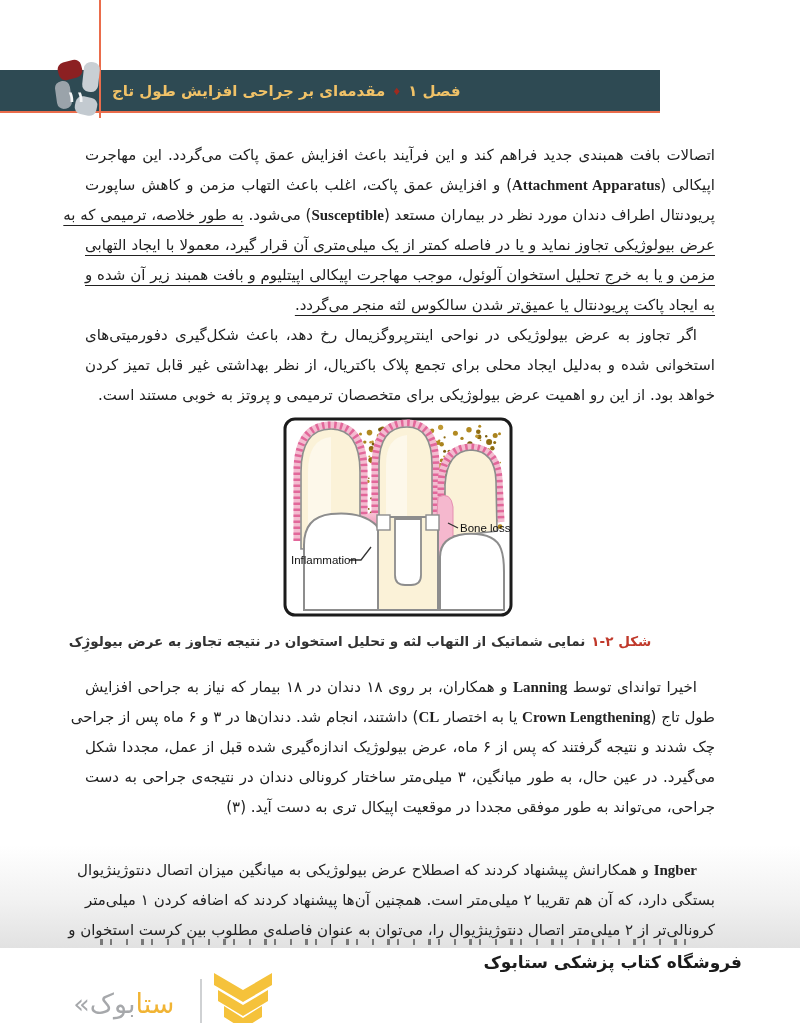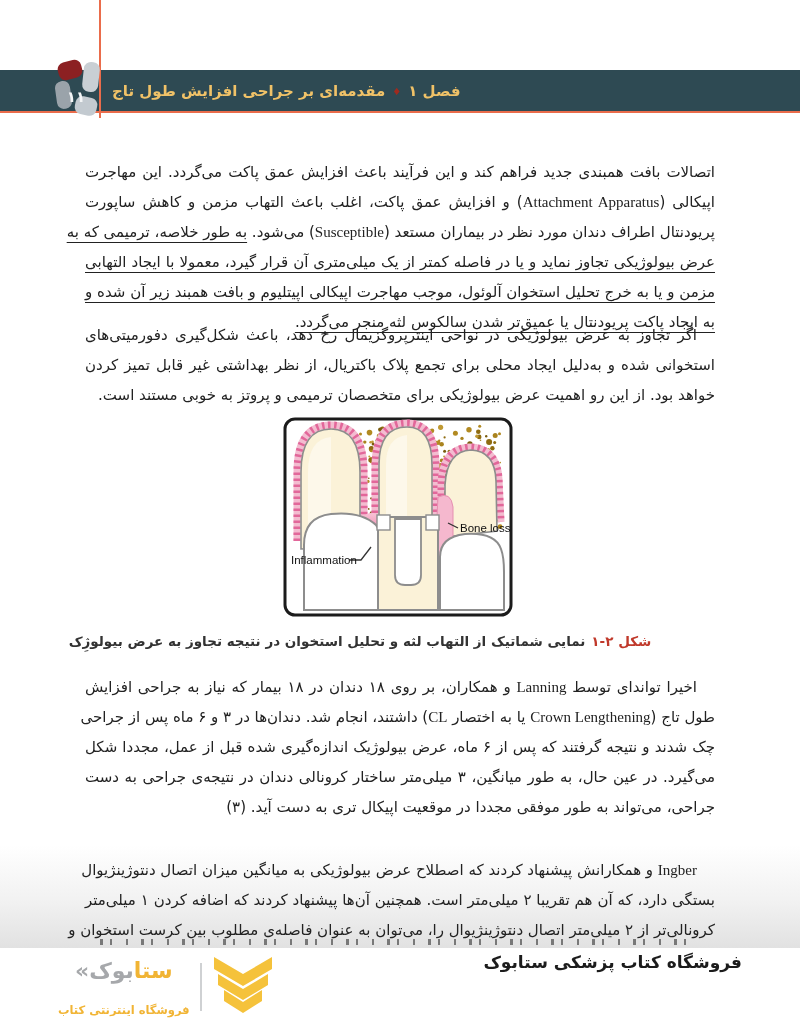--- a/index.html
+++ b/index.html
@@ -11,53 +11,53 @@
     --logo-yellow:#f1b434;
     --logo-gray:#a6a8ab;
     --ink:#222;
   }
   *{margin:0;padding:0;box-sizing:border-box;}
   body{background:#888;font-family:"DejaVu Sans",sans-serif;}
   #page{position:relative;width:800px;height:1023px;background:#fff;overflow:hidden;margin:0 auto;}
 
   
   .vline{position:absolute;left:99px;top:0;width:2px;height:118px;background:var(--accent-orange);z-index:6;}
-  .header-bar{position:absolute;left:0;top:70px;width:800px;height:43px;background:var(--header-bar);
+  .header-bar{position:absolute;left:0;top:70px;width:660px;height:43px;background:var(--header-bar);
     border-bottom:2px solid var(--accent-orange);z-index:4;}
   .header-title{position:absolute;left:112px;top:0;height:43px;line-height:43px;direction:rtl;
     color:var(--header-gold);font-size:15px;font-weight:bold;white-space:nowrap;}
   .diamond{color:var(--diamond-red);font-size:10px;margin:0 7px;vertical-align:1px;}
   .badge{position:absolute;left:55px;top:59px;z-index:7;}
 
   
   .textcol{position:absolute;left:85px;width:630px;direction:rtl;color:var(--ink);
     font-size:15px;font-family:"DejaVu Sans",sans-serif;z-index:2;}
   .bline{height:30px;line-height:30px;text-align:justify;text-align-last:justify;white-space:nowrap;overflow:visible;}
   .bline.lastline{text-align-last:right;}
   .seg-fa{font-family:"DejaVu Sans",sans-serif;}
-  .seg-en{font-family:"Liberation Serif",serif;font-size:15px;}
+  .seg-en{font-family:"Liberation Serif",serif;font-size:15px;font-weight:bold;}
   .seg-fau{font-family:"DejaVu Sans",sans-serif;text-decoration:underline;text-underline-offset:5px;text-decoration-thickness:1px;}
 
   
   .figure-frame{position:absolute;left:283px;top:417px;width:230px;height:200px;z-index:2;}
   .figure-caption{position:absolute;left:0;top:633px;width:720px;text-align:center;direction:rtl;
     font-size:13.5px;font-weight:bold;color:#333;z-index:2;}
   .figure-caption .num{color:var(--caption-red);margin-left:6px;}
 
   
   .fade-band{position:absolute;left:0;top:845px;width:800px;height:103px;z-index:1;
     background:linear-gradient(to bottom,rgba(120,120,120,0) 0%,rgba(120,120,120,0.10) 55%,rgba(120,120,120,0.22) 100%);}
   .clipped-line{position:absolute;left:100px;top:939px;width:600px;height:6px;z-index:2;opacity:.75;
     background:repeating-linear-gradient(90deg,#555 0 3px,transparent 3px 10px,#555 10px 12px,transparent 12px 26px,#555 26px 28px,transparent 28px 41px);}
 
   
   .footer{position:absolute;left:0;top:948px;width:800px;height:75px;background:#fff;z-index:5;}
   .logo-block{position:absolute;left:58px;top:8px;display:flex;align-items:center;gap:10px;}
   .logo-text{display:flex;flex-direction:column;align-items:center;}
-  .wordmark{direction:rtl;font-weight:bold;font-size:22px;line-height:30px;white-space:nowrap;}
+  .wordmark{direction:rtl;font-weight:normal;font-size:27px;line-height:30px;white-space:nowrap;margin-top:33px;}
   .wm-y{color:var(--logo-yellow);}
   .wm-g{color:var(--logo-gray);}
   .tagline{color:var(--logo-yellow);font-size:11.5px;font-weight:bold;margin-top:17px;direction:rtl;}
   .logo-div{width:2px;height:48px;background:#cfd1d3;}
   .footer-right{position:absolute;right:58px;top:4px;text-align:right;}
   .store-title{direction:rtl;font-size:17px;font-weight:bold;color:#1c1c1c;margin-bottom:4px;}
   .site-url{font-family:"DejaVu Sans",sans-serif;font-size:20px;font-weight:bold;letter-spacing:7px;color:#1c1c1c;white-space:nowrap;margin-top:48px;}
   .site-url .u-y{color:var(--logo-yellow);}
   .site-url .u-d{color:#1c1c1c;}
 
@@ -79,21 +79,21 @@
   <div class="badge">
     <svg width="46" height="60" viewBox="0 0 46 60">
       <rect x="3" y="2" width="24" height="18" rx="7" fill="#8c2022" transform="rotate(-14 15 11)"></rect>
       <rect x="28" y="3" width="16" height="30" rx="7" fill="#c9cfd4" transform="rotate(6 36 18)"></rect>
       <rect x="1" y="22" width="15" height="28" rx="7" fill="#9aa3aa" transform="rotate(-8 8 36)"></rect>
       <rect x="20" y="38" width="22" height="18" rx="7" fill="#c3cad0" transform="rotate(12 31 47)"></rect>
       <text x="21" y="43" text-anchor="middle" font-size="15" font-weight="bold" fill="#f3f5f6" font-family="DejaVu Sans, sans-serif">۱۱</text>
     </svg>
   </div>
 
-  <div class="textcol" style="top:157px;">
+  <div class="textcol" style="top:140px;">
       <div class="bline"><span class="seg-fa">اتصالات بافت همبندی جدید فراهم کند و این فرآیند باعث افزایش عمق پاکت می‌گردد. این مهاجرت</span></div>
       <div class="bline"><span class="seg-fa">اپیکالی (</span><span class="seg-en">Attachment Apparatus</span><span class="seg-fa">) و افزایش عمق پاکت، اغلب باعث التهاب مزمن و کاهش ساپورت</span></div>
       <div class="bline"><span class="seg-fa">پریودنتال اطراف دندان مورد نظر در بیماران مستعد (</span><span class="seg-en">Susceptible</span><span class="seg-fa">) می‌شود. </span><span class="seg-fau">به طور خلاصه، ترمیمی که به</span></div>
       <div class="bline"><span class="seg-fau">عرض بیولوژیکی تجاوز نماید و یا در فاصله کمتر از یک میلی‌متری آن قرار گیرد، معمولا با ایجاد التهابی</span></div>
       <div class="bline"><span class="seg-fau">مزمن و یا به خرج تحلیل استخوان آلوئول، موجب مهاجرت اپیکالی اپیتلیوم و بافت همبند زیر آن شده و</span></div>
       <div class="bline lastline"><span class="seg-fau">به ایجاد پاکت پریودنتال یا عمیق‌تر شدن سالکوس لثه منجر می‌گردد.</span></div>
     </div>
   <div class="textcol" style="top:320px;">
       <div class="bline" style="text-indent: 18px;"><span class="seg-fa">اگر تجاوز به عرض بیولوژیکی در نواحی اینترپروگزیمال رخ دهد، باعث شکل‌گیری دفورمیتی‌های</span></div>
       <div class="bline"><span class="seg-fa">استخوانی شده و به‌دلیل ایجاد محلی برای تجمع پلاک باکتریال، از نظر بهداشتی غیر قابل تمیز کردن</span></div>

